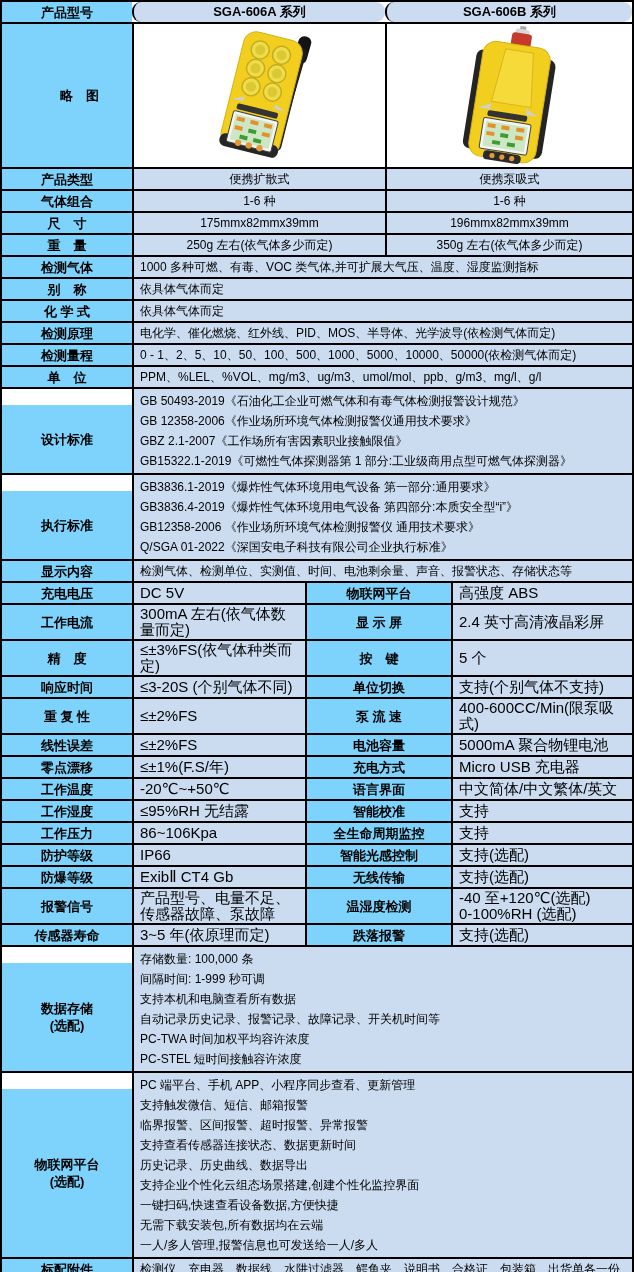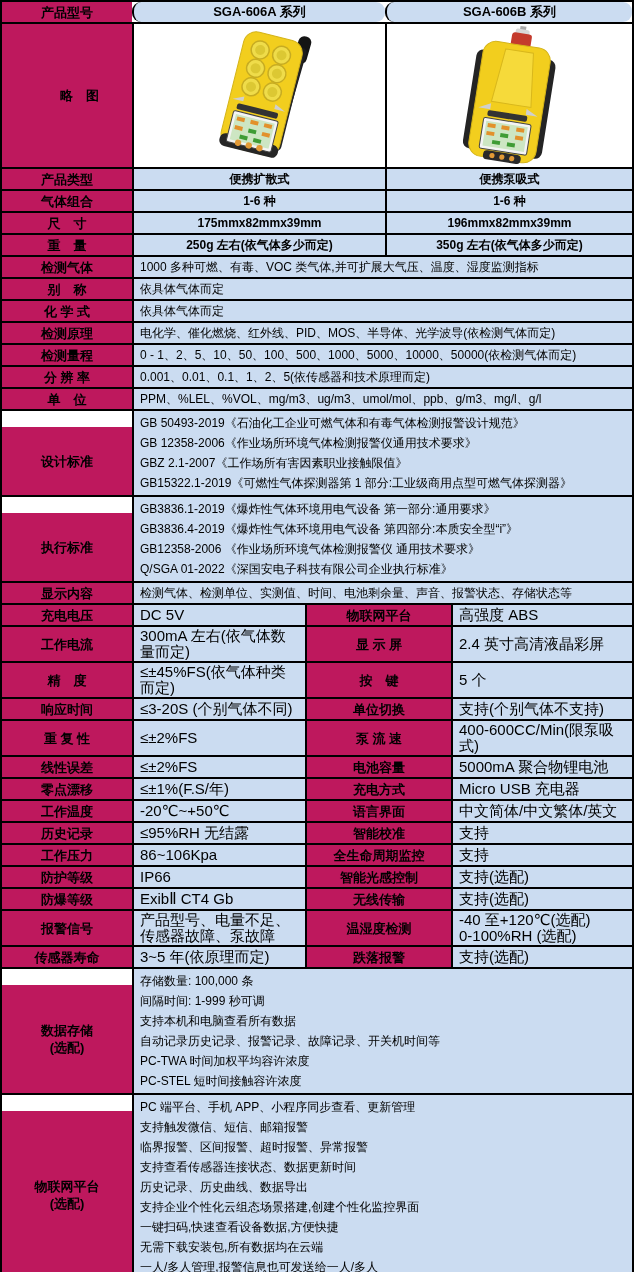--- a/index.html
+++ b/index.html
@@ -21,29 +21,29 @@
     padding: 1px 6px;
     display: flex;
     align-items: center;
     background: #CBDCF1;
     font-size: 12px;
     line-height: 16px;
     white-space: pre-line;
   }
   .cell + .cell { border-left: 2px solid #000; }
   .label {
-    background: #be185d;
+    background: #7dd3fc;
     font-weight: bold;
     justify-content: center;
     text-align: center;
     font-size: 13px;
     line-height: 17px;
   }
   .label.col { flex-direction: column; justify-content: center; margin-top: 16px; }
-  .center { justify-content: center; text-align: center; font-weight: bold; }
+  .center { justify-content: center; text-align: center; }
   .bold { font-weight: bold; font-size: 13px; border-radius: 9px; }
   .qv { font-size: 15px; }
   .sketch .cell { height: 143px; padding-left: 31px; }
   .sketch .img { background: #ffffff; justify-content: center; padding: 0; overflow: hidden; }
   .lines { display: block; padding: 2px 6px; }
   .line { line-height: 20px; font-size: 12px; }
 </style>
 </head>
 <body>
 
@@ -175,24 +175,20 @@
     </div>
     <div class="row full">
       <div class="cell label">检测原理</div>
       <div class="cell value">电化学、催化燃烧、红外线、PID、MOS、半导体、光学波导(依检测气体而定)</div>
     </div>
     <div class="row full">
       <div class="cell label">检测量程</div>
       <div class="cell value">0 - 1、2、5、10、50、100、500、1000、5000、10000、50000(依检测气体而定)</div>
     </div>
     <div class="row full">
-      <div class="cell label">分 辨 率</div>
-      <div class="cell value">0.001、0.01、0.1、1、2、5(依传感器和技术原理而定)</div>
-    </div>
-    <div class="row full">
       <div class="cell label">单　位</div>
       <div class="cell value">PPM、%LEL、%VOL、mg/m3、ug/m3、umol/mol、ppb、g/m3、mg/l、g/l</div>
     </div>
     <div class="row full">
       <div class="cell label col">
         <div>设计标准</div>
         <div></div>
       </div>
       <div class="cell value lines"><div class="line">GB 50493-2019《石油化工企业可燃气体和有毒气体检测报警设计规范》</div><div class="line">GB 12358-2006《作业场所环境气体检测报警仪通用技术要求》</div><div class="line">GBZ 2.1-2007《工作场所有害因素职业接触限值》</div><div class="line">GB15322.1-2019《可燃性气体探测器第 1 部分:工业级商用点型可燃气体探测器》</div></div>
     </div>
@@ -215,21 +211,21 @@
       <div class="cell value qv">高强度 ABS</div>
     </div>
     <div class="row quad">
       <div class="cell label">工作电流</div>
       <div class="cell value qv">300mA 左右(依气体数量而定)</div>
       <div class="cell label">显 示 屏</div>
       <div class="cell value qv">2.4 英寸高清液晶彩屏</div>
     </div>
     <div class="row quad">
       <div class="cell label">精　度</div>
-      <div class="cell value qv">≤±45%FS(依气体种类而定)</div>
+      <div class="cell value qv">≤±3%FS(依气体种类而定)</div>
       <div class="cell label">按　键</div>
       <div class="cell value qv">5 个</div>
     </div>
     <div class="row quad">
       <div class="cell label">响应时间</div>
       <div class="cell value qv">≤3-20S (个别气体不同)</div>
       <div class="cell label">单位切换</div>
       <div class="cell value qv">支持(个别气体不支持)</div>
     </div>
     <div class="row quad">
@@ -250,21 +246,21 @@
       <div class="cell label">充电方式</div>
       <div class="cell value qv">Micro USB 充电器</div>
     </div>
     <div class="row quad">
       <div class="cell label">工作温度</div>
       <div class="cell value qv">-20℃~+50℃</div>
       <div class="cell label">语言界面</div>
       <div class="cell value qv">中文简体/中文繁体/英文</div>
     </div>
     <div class="row quad">
-      <div class="cell label">历史记录</div>
+      <div class="cell label">工作湿度</div>
       <div class="cell value qv">≤95%RH 无结露</div>
       <div class="cell label">智能校准</div>
       <div class="cell value qv">支持</div>
     </div>
     <div class="row quad">
       <div class="cell label">工作压力</div>
       <div class="cell value qv">86~106Kpa</div>
       <div class="cell label">全生命周期监控</div>
       <div class="cell value qv">支持</div>
     </div>

